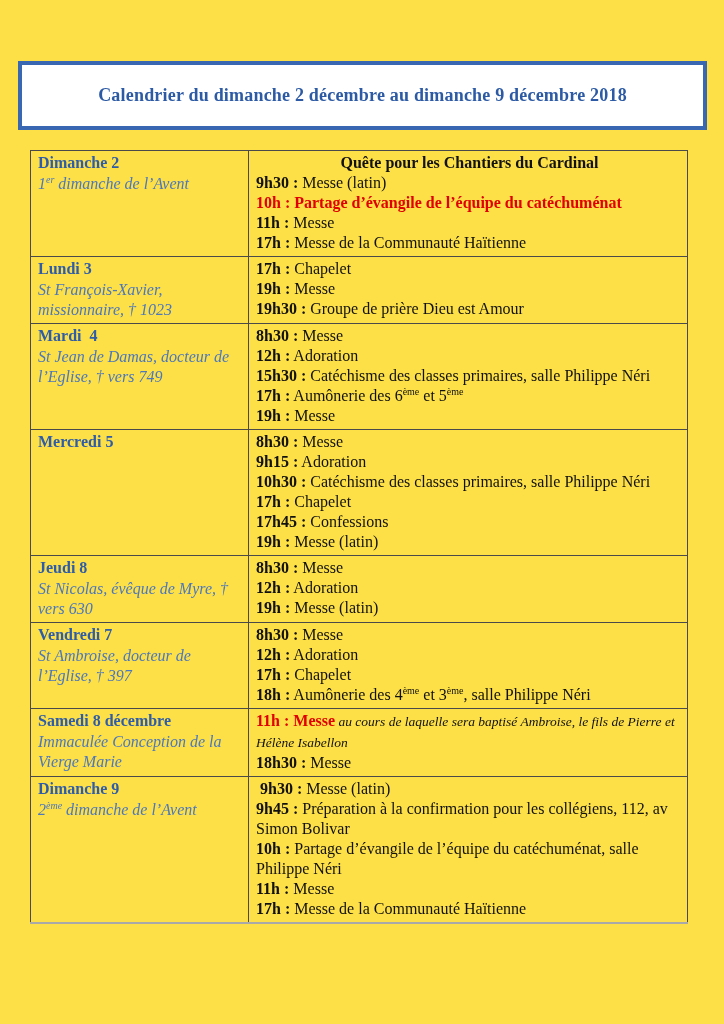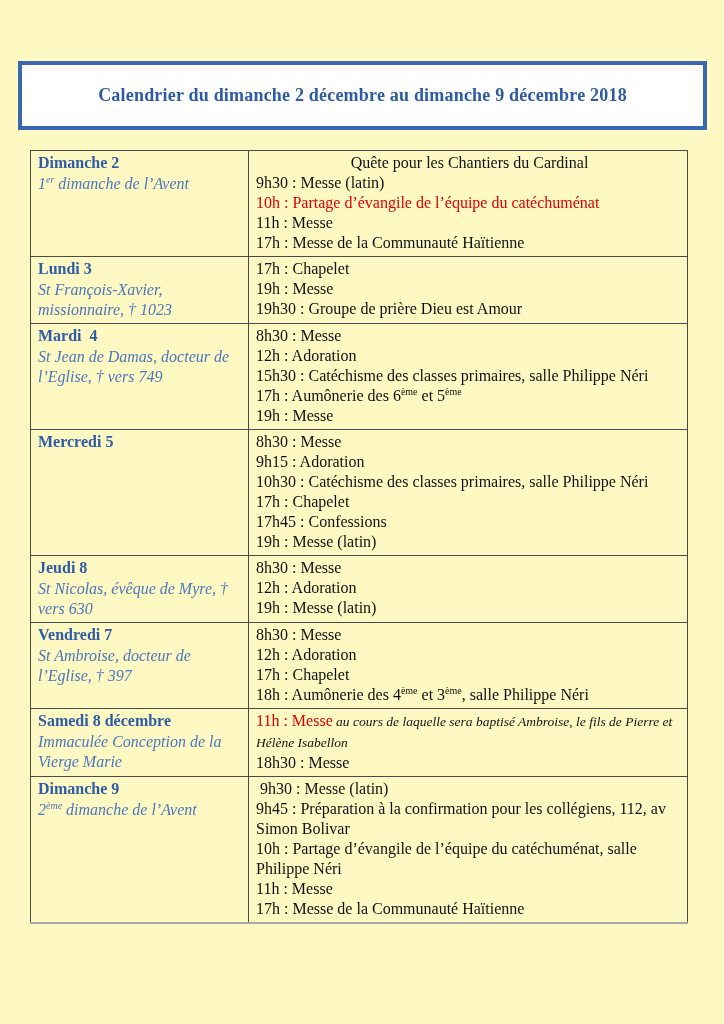--- a/index.html
+++ b/index.html
@@ -12,21 +12,21 @@
   }
   * { box-sizing: border-box; }
   html, body { margin: 0; padding: 0; }
   body {
     width: 724px; height: 1024px;
     background: #ffffff;
     font-family: "Liberation Serif", serif;
     color: #111;
     overflow: hidden;
   }
-  .page { position: relative; width: 724px; height: 1024px; background: #fef9c3; }
+  .page { position: relative; width: 724px; height: 1024px; background: #fde047; }
 
   .title-box {
     position: absolute; left: 18px; top: 61px;
     width: 689px; height: 69px;
     border: 4px solid var(--border-blue);
     display: flex; align-items: center; justify-content: center;
     background: #fff;
   }
   .title {
     color: var(--title-blue);
@@ -65,21 +65,21 @@
     line-height: 20px;
     margin-top: 1px;
   }
   .line {
     font-size: 16px;
     line-height: 20px;
     white-space: pre-wrap;
   }
   .line.center { text-align: center; }
 
-  .b { font-weight: normal; }
+  .b { font-weight: bold; }
   .i { font-style: italic; }
   .red { color: var(--red); }
   .small { font-size: 13.5px; margin-top: 20px; }
   sup { font-size: 10px; line-height: 0; vertical-align: super; }
 </style>
 </head>
 <body>
 
 <div class="page">
   <div class="title-box">

